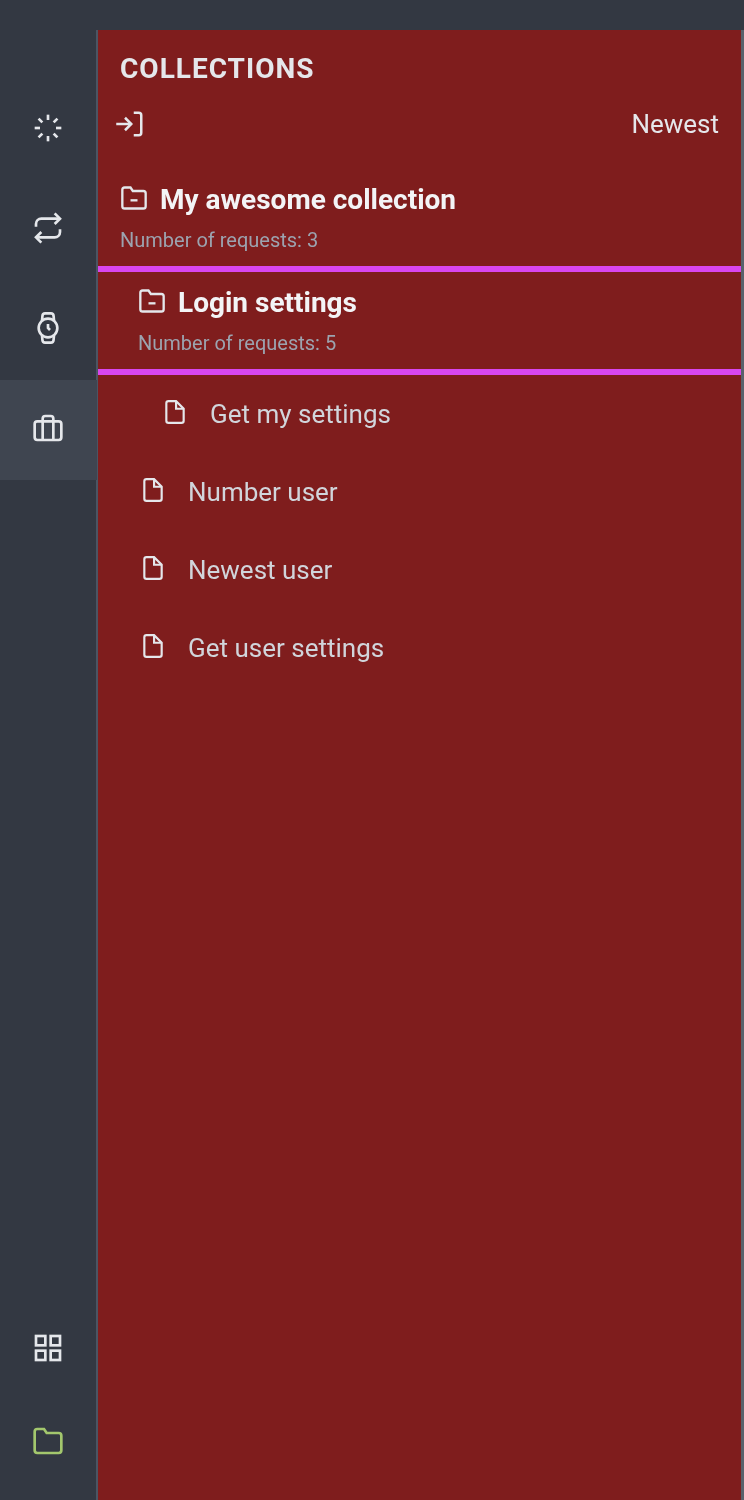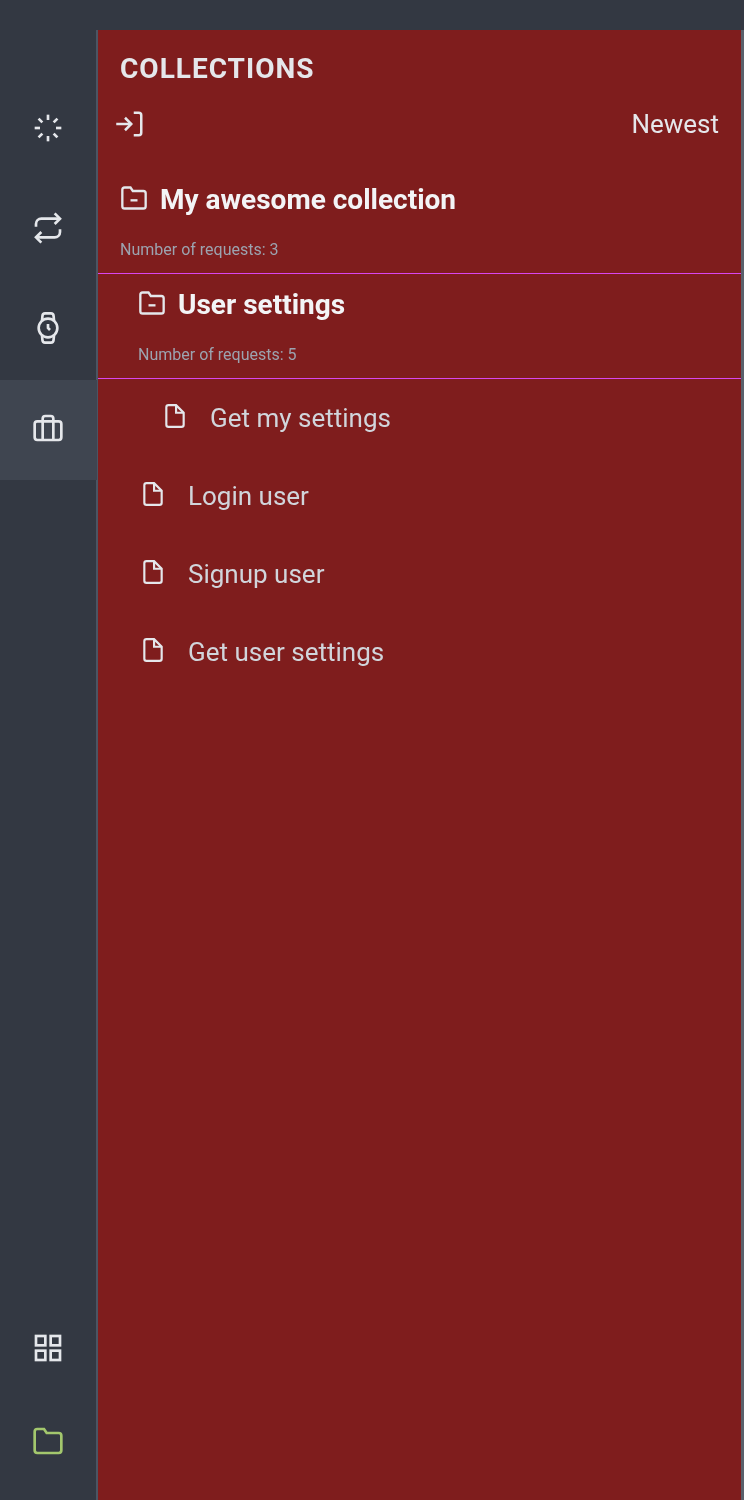--- a/index.html
+++ b/index.html
@@ -79,21 +79,21 @@
   stroke-width: 2;
   fill: none;
 }
 .sort-label {
   font-size: 26px;
   color: #e5e7eb;
   cursor: pointer;
 }
 .collection-row {
   padding: 14px 22px 14px 22px;
-  border-bottom: 1px solid #d946ef;
+  border-bottom: 6px solid #d946ef;
 }
 .collection-row.sub {
   padding-left: 40px;
 }
 .collection-title-line {
   display: flex;
   align-items: center;
   gap: 12px;
 }
 .collection-title-line svg {
@@ -102,23 +102,23 @@
   stroke: #e5e7eb;
   stroke-width: 2;
   fill: none;
 }
 .collection-title {
   font-size: 28px;
   font-weight: 700;
   color: #f3f4f6;
 }
 .collection-sub {
-  font-size: 16px;
+  font-size: 20px;
   color: #9ca3af;
-  margin-top: 24px;
+  margin-top: 12px;
 }
 .request-row {
   display: flex;
   align-items: center;
   gap: 22px;
   padding: 24px 22px 24px 42px;
   cursor: pointer;
 }
 .request-row.indent-2 {
   padding-left: 64px;
@@ -241,21 +241,21 @@
     </div>
 
     <div class="collection-row sub">
       <div class="collection-title-line">
         <span>
           <svg viewBox="0 0 24 24">
               <path d="M22 19a2 2 0 0 1-2 2H4a2 2 0 0 1-2-2V5a2 2 0 0 1 2-2h5l2 3h9a2 2 0 0 1 2 2z"></path>
               <line x1="9" y1="14" x2="15" y2="14"></line>
             </svg>
         </span>
-        <span class="collection-title">User settings</span>
+        <span class="collection-title">Login settings</span>
       </div>
       <div class="collection-sub">Number of requests: 5</div>
     </div>
 
     <div class="request-row indent-2">
       <span>
         <svg viewBox="0 0 24 24">
             <path d="M13 2H6a2 2 0 0 0-2 2v16a2 2 0 0 0 2 2h12a2 2 0 0 0 2-2V9z"></path>
             <polyline points="13 2 13 9 20 9"></polyline>
           </svg>
@@ -263,31 +263,31 @@
       <span class="request-label">Get my settings</span>
     </div>
 
     <div class="request-row">
       <span>
         <svg viewBox="0 0 24 24">
             <path d="M13 2H6a2 2 0 0 0-2 2v16a2 2 0 0 0 2 2h12a2 2 0 0 0 2-2V9z"></path>
             <polyline points="13 2 13 9 20 9"></polyline>
           </svg>
       </span>
-      <span class="request-label">Login user</span>
+      <span class="request-label">Number user</span>
     </div>
 
     <div class="request-row">
       <span>
         <svg viewBox="0 0 24 24">
             <path d="M13 2H6a2 2 0 0 0-2 2v16a2 2 0 0 0 2 2h12a2 2 0 0 0 2-2V9z"></path>
             <polyline points="13 2 13 9 20 9"></polyline>
           </svg>
       </span>
-      <span class="request-label">Signup user</span>
+      <span class="request-label">Newest user</span>
     </div>
 
     <div class="request-row">
       <span>
         <svg viewBox="0 0 24 24">
             <path d="M13 2H6a2 2 0 0 0-2 2v16a2 2 0 0 0 2 2h12a2 2 0 0 0 2-2V9z"></path>
             <polyline points="13 2 13 9 20 9"></polyline>
           </svg>
       </span>
       <span class="request-label">Get user settings</span>

